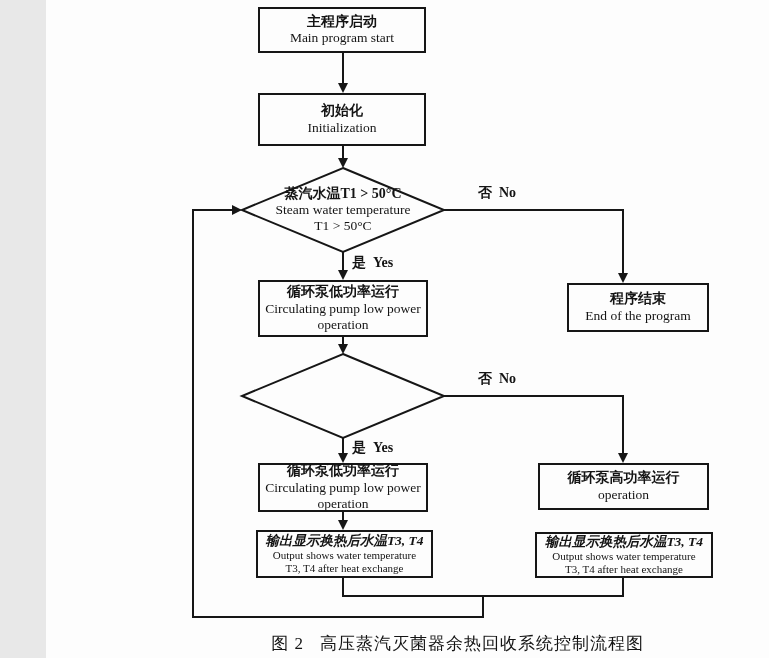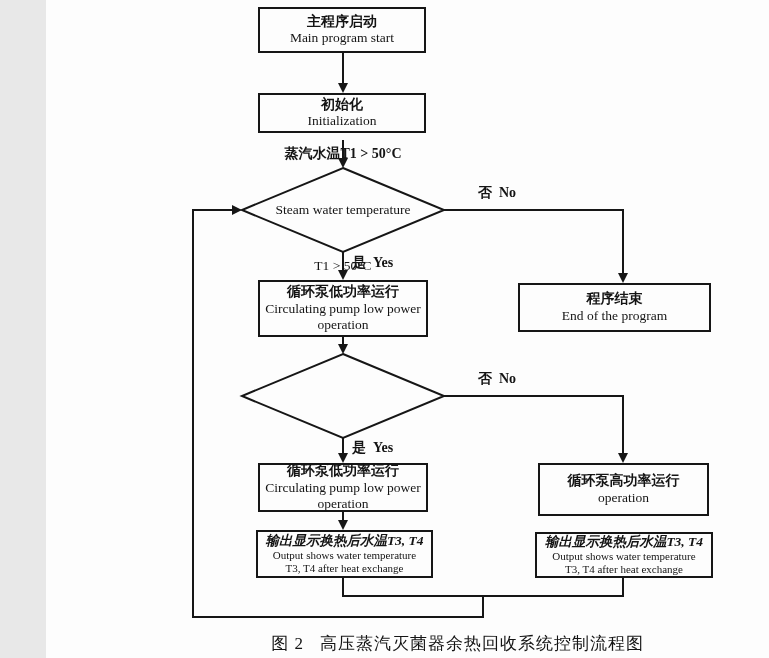--- a/index.html
+++ b/index.html
@@ -26,21 +26,20 @@
     text-align:center;
     line-height:1.18;
     padding:1px 2px;
   }
   .dtext{
     position:absolute;
     display:flex;flex-direction:column;
     align-items:center;justify-content:center;
     text-align:center;
     line-height:1.18;
-    gap:40px;
   }
   .zh{font-weight:bold;font-size:14px;white-space:nowrap;}
   .en{font-size:13.5px;}
   .tight .zh{font-size:13.5px;font-style:italic;}
   .tight .en{font-size:11px;white-space:nowrap;}
   .edge-label{
     position:absolute;
     font-size:14px;
     white-space:pre;
     font-weight:bold;
@@ -95,21 +94,21 @@
     <path d="M437 596 V617"></path>
     <path d="M438 617 H147 V210 H187"></path>
     <polygon class="arrowhead" points="186,205 186,215 196,210"></polygon>
   </svg>
 
   <div class="node" style="left:212px;top:7px;width:168px;height:46px;">
     <div class="zh">主程序启动</div>
     <div class="en">Main program start</div>
   </div>
 
-  <div class="node" style="left:212px;top:93px;width:168px;height:40px;">
+  <div class="node" style="left:212px;top:93px;width:168px;height:53px;">
     <div class="zh">初始化</div>
     <div class="en">Initialization</div>
   </div>
 
   <div class="dtext" style="left:197px;top:181px;width:200px;height:58px;">
     <div class="zh">蒸汽水温T1 &gt; 50°C</div>
     <div class="en">Steam water temperature</div>
     <div class="en">T1 &gt; 50°C</div>
   </div>
 
@@ -131,26 +130,26 @@
     <div class="en">Circulating pump low power</div>
     <div class="en">operation</div>
   </div>
 
   <div class="node tight" style="left:210px;top:530px;width:177px;height:48px;">
     <div class="zh">输出显示换热后水温T3, T4</div>
     <div class="en">Output shows water temperature</div>
     <div class="en">T3, T4 after heat exchange</div>
   </div>
 
-  <div class="node" style="left:472px;top:283px;width:193px;height:49px;">
+  <div class="node" style="left:521px;top:283px;width:142px;height:49px;">
     <div class="zh">程序结束</div>
     <div class="en">End of the program</div>
   </div>
 
-  <div class="node" style="left:492px;top:463px;width:171px;height:53px;">
+  <div class="node" style="left:492px;top:463px;width:171px;height:47px;">
     <div class="zh">循环泵高功率运行</div>
     <div class="en">operation</div>
   </div>
 
   <div class="node tight" style="left:489px;top:532px;width:178px;height:46px;">
     <div class="zh">输出显示换热后水温T3, T4</div>
     <div class="en">Output shows water temperature</div>
     <div class="en">T3, T4 after heat exchange</div>
   </div>
 

